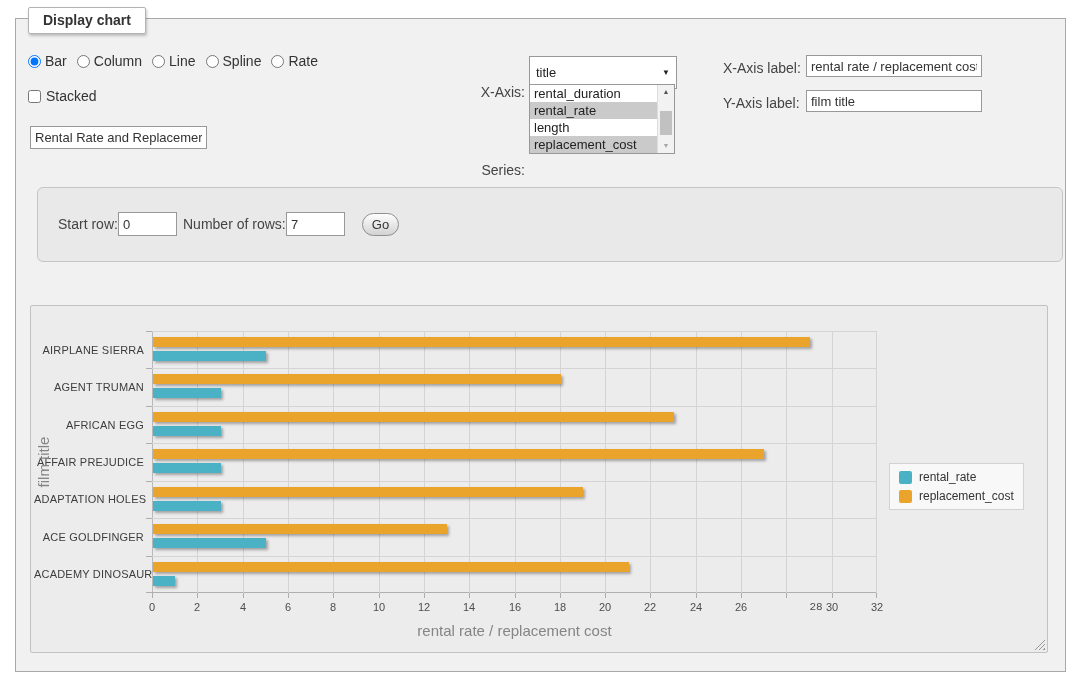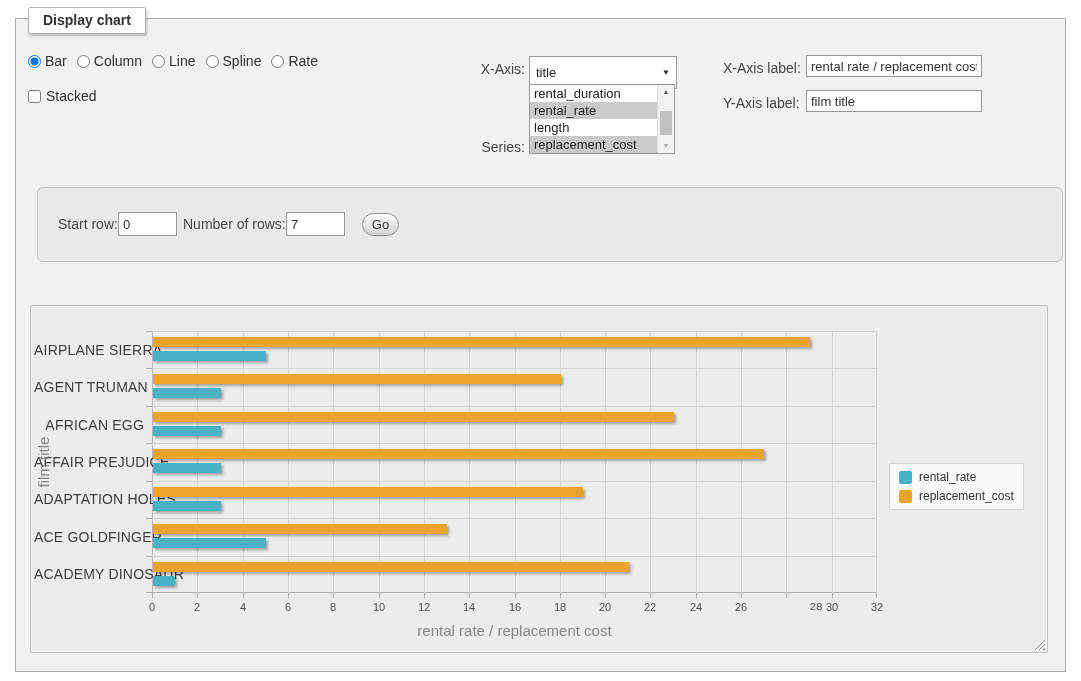--- a/index.html
+++ b/index.html
@@ -10,21 +10,21 @@
   
   .fieldset { position:absolute; left:15px; top:18px; width:1051px; height:654px;
               border:1px solid #a9a9a9; background:#f1f1f1; }
   .legendbox { position:absolute; left:28px; top:7px; padding:4px 14px 5px 14px;
                background:#fff; border:1px solid #b3b3b3; border-radius:2px;
                font-size:14px; font-weight:bold; color:#333;
                box-shadow:1px 2px 3px rgba(0,0,0,0.22); z-index:5; }
 
   
   .ctl-label { position:absolute; font-size:14px; color:#444; white-space:nowrap; }
-  .right-align { text-align:right; }
+  .right-align { text-align:right;margin-top:23px; }
   .txt { position:absolute; background:#fff; border:1px solid #989898; font-size:13px;
          color:#333; padding:2px 4px; font-family:"Liberation Sans", sans-serif; }
   .radio-row { position:absolute; left:28px; top:53px; display:flex; align-items:center; font-size:14px; color:#333; }
   .radio-item { display:flex; align-items:center; margin-right:10px; }
   .radio-item input { margin-right:4px; }
   .check-row { position:absolute; left:28px; top:88px; display:flex; align-items:center; font-size:14px; color:#333; }
   .check-row input { margin-right:5px; }
 
   .select-box { position:absolute; left:529px; top:56px; width:148px; height:33px;
                 background:#fff; border:1px solid #989898; font-size:13px; color:#222;
@@ -55,21 +55,21 @@
   .chart-title { position:absolute; left:121px; top:4px; width:725px; text-align:center;
                  font-size:16px; color:#333; }
   .plot { position:absolute; left:121px; top:25px; width:725px; height:262px; }
   .grid-v { position:absolute; top:0; width:1px; height:100%; background:#d4d4d4; }
   .grid-h { position:absolute; left:0; width:100%; height:1px; background:#d4d4d4; }
   .axis-y-line { position:absolute; left:0; top:0; width:1px; height:100%; background:#b9b9b9; }
   .axis-x-line { position:absolute; left:0; bottom:0; width:100%; height:1px; background:#b0b0b0; }
   .tick-x { position:absolute; width:1px; height:5px; background:#adadad; }
   .tick-y { position:absolute; left:-6px; width:6px; height:1px; background:#adadad; }
   .xlab { position:absolute; width:40px; text-align:center; font-size:11px; color:#4d4d4d; }
-  .cat { position:absolute; left:-118px; width:110px; text-align:right; font-size:14px;
+  .cat { position:absolute; left:-118px; width:110px; text-align:right; font-size:11px;
          color:#3d3d3d; line-height:12px; letter-spacing:0.2px; white-space:nowrap; }
   .bar { position:absolute; box-shadow:2px 2px 3px rgba(0,0,0,0.32); }
   .x-title { position:absolute; left:121px; top:316px; width:725px; text-align:center;
              font-size:15px; color:#858585; }
   .y-title { position:absolute; left:12px; top:156px; white-space:nowrap; font-size:15px; color:#858585;
              transform:translate(-50%,-50%) rotate(-90deg); }
   .legend { position:absolute; left:858px; top:157px; background:#f8f8f8; border:1px solid #d2d2d2;
             padding:6px 9px; display:flex; flex-direction:column; gap:5px; }
   .legend-item { display:flex; align-items:center; gap:7px; cursor:default; }
   .legend-swatch { width:13px; height:13px; border-radius:2px; }
@@ -106,20 +106,21 @@
       <input type="radio" name="ctype" style="">
       <span>Rate</span>
     </label>
   </div>
 
   <label class="check-row">
     <input type="checkbox" style="">
     <span>Stacked</span>
   </label>
 
+  <input class="txt" style="left: 30px; top: 126px; width: 177px; height: 23px;" value="Rental Rate and Replacemer">
 
   <div class="ctl-label right-align" style="left:455px; top:61px; width:70px;">X-Axis:</div>
   <div class="select-box">
     <span>title</span>
     <span class="arrow">▼</span>
   </div>
 
   <div class="ctl-label right-align" style="left:455px; top:139px; width:70px;">Series:</div>
   <div class="listbox">
     <div class="opts">

